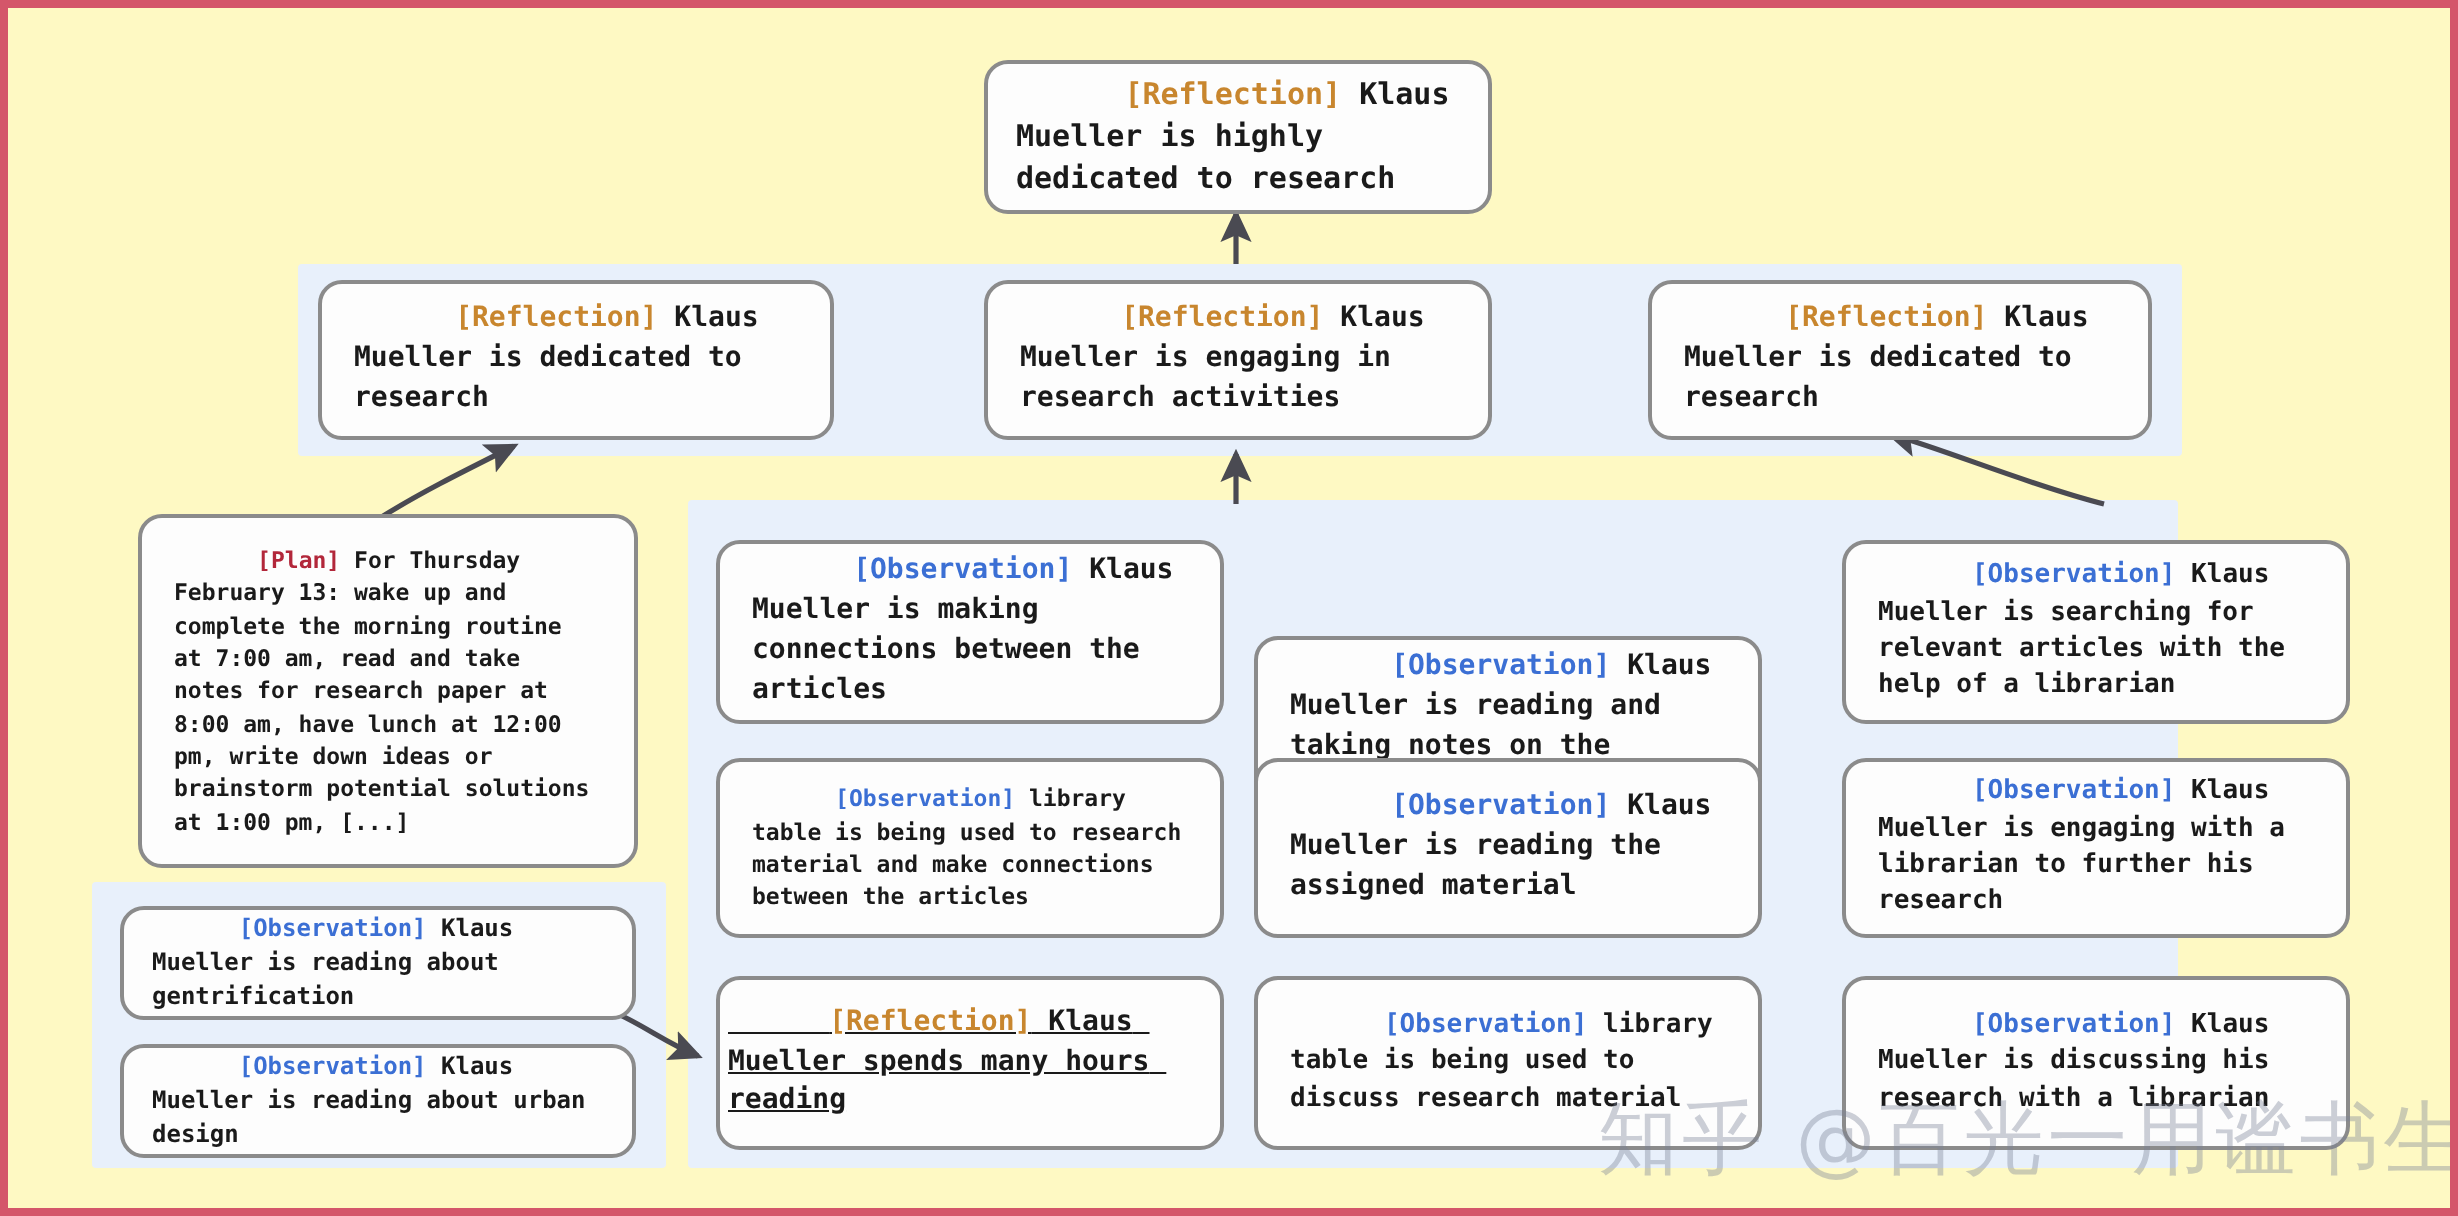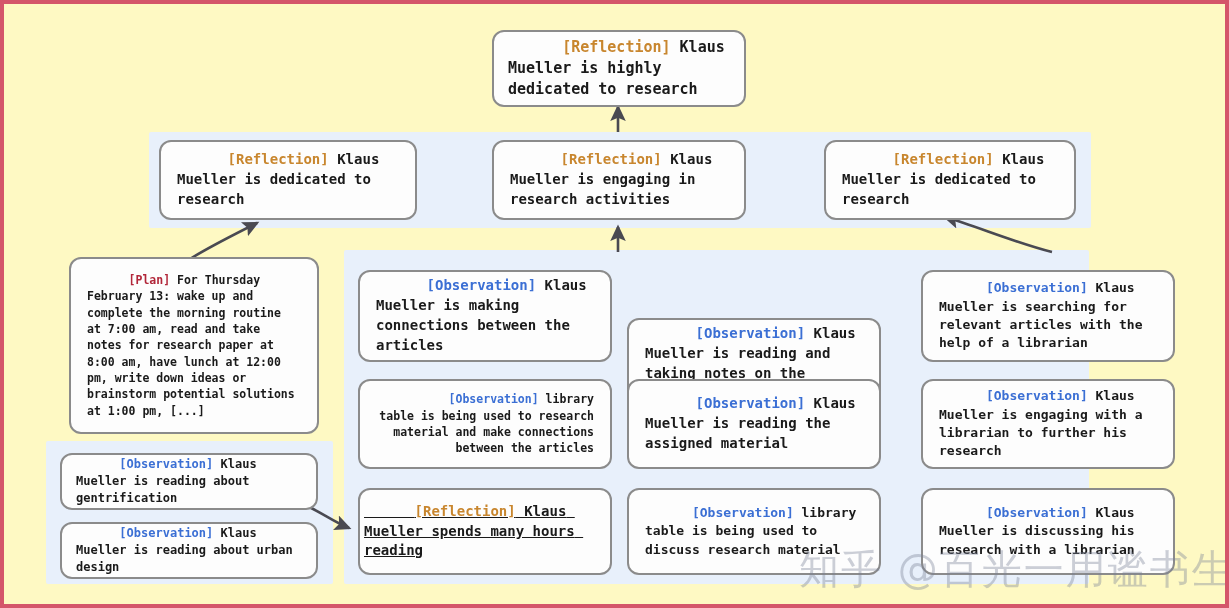--- a/index.html
+++ b/index.html
@@ -125,21 +125,21 @@
       <span class="tag-observation">[Observation]</span><span> Klaus Mueller is reading about gentrification</span>
     </div>
   </div>
 
   <div class="node f14" style="left:354px;top:266px;width:254px;height:92px;padding:8px 16px;">
     <div class="inner">
       <span class="tag-observation">[Observation]</span><span> Klaus Mueller is making connections between the articles</span>
     </div>
   </div>
 
-  <div class="node f11" style="left:354px;top:375px;width:254px;height:90px;padding:8px 16px;text-align:right;">
+  <div class="node f11" style="left:354px;top:375px;width:254px;height:90px;padding:8px 16px;">
     <div class="inner">
       <span class="tag-observation">[Observation]</span><span> library table is being used to research material and make connections between the articles</span>
     </div>
   </div>
 
   <div class="node f14" style="left:354px;top:484px;width:254px;height:87px;padding:8px 4px;text-decoration:underline;">
     <div class="inner">
       <span class="tag-reflection">[Reflection]</span><span> Klaus Mueller spends many hours reading</span>
     </div>
   </div>

